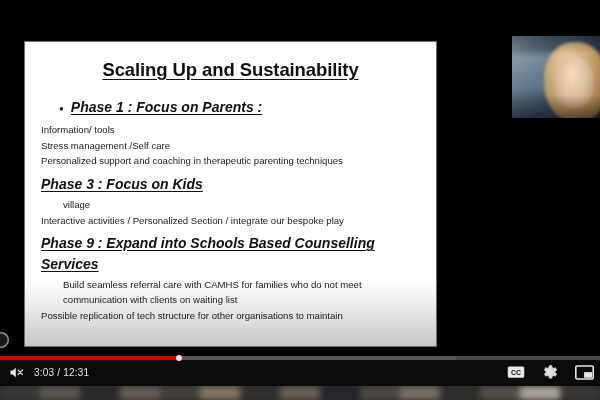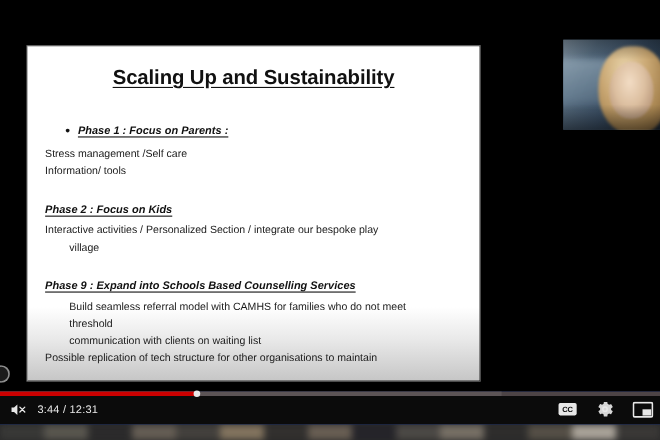--- a/index.html
+++ b/index.html
@@ -9,21 +9,21 @@
     height: 400px;
     overflow: hidden;
     background: #000;
     font-family: "Liberation Sans", sans-serif;
   }
 
   #page {
     position: relative;
     width: 600px;
     height: 400px;
-    background: #1d4ed8;
+    background: #14b8a6;
     overflow: hidden;
   }
 
   
   #video-stage {
     position: absolute;
     left: 0; top: 0;
     width: 600px;
     height: 356px;
     background: #000;
@@ -52,28 +52,28 @@
     text-decoration: underline;
     text-underline-offset: 3px;
     letter-spacing: -0.1px;
     margin: 7px 0 11px 0;
     white-space: nowrap;
   }
 
   .body-block { padding-left: 4px; }
 
   .phase-head {
-    font-size: 10px;
+    font-size: 14px;
     font-weight: bold;
     font-style: italic;
     color: #111;
     text-decoration: underline;
     text-underline-offset: 2px;
     line-height: 1.45;
-    margin: 21px 0 3px 0;
+    margin: 5px 0 3px 0;
     display: inline-block;
   }
   .phase-head.upright { font-style: normal; }
 
   .bullet-row {
     display: flex;
     align-items: baseline;
     gap: 7px;
     padding-left: 18px;
     margin: 2px 0 2px 0;
@@ -256,34 +256,34 @@
     <div id="slide">
 
       <div class="slide-title">Scaling  Up and Sustainability</div>
 
       <div class="body-block">
 
         <div class="bullet-row">
           <span class="bullet-dot">●</span>
           <span class="phase-head">Phase 1  : Focus on Parents :</span>
         </div>
+        <div class="body-line indent-1">Information/ tools</div>
         <div class="body-line indent-1"> Stress management  /Self care</div>
-        <div class="body-line indent-1">Information/ tools</div>
+        <div class="body-line indent-1">Personalized support and coaching in therapeutic parenting techniques</div>
 
         <div>
-          <span class="phase-head">Phase 2 :  Focus on Kids</span>
+          <span class="phase-head">Phase 3 :  Focus on Kids</span>
         </div>
+        <div class="body-line wrap-sub">village</div>
         <div class="body-line indent-1">Interactive activities / Personalized Section / integrate our bespoke  play</div>
-        <div class="body-line wrap-sub">village</div>
 
         <div>
           <span class="phase-head">Phase 9 : Expand into Schools Based Counselling Services</span>
         </div>
-        <div class="body-line wrap-sub">Build seamless referral model with CAMHS for families who do not meet</div>
-        <div class="body-line wrap-sub">threshold</div>
+        <div class="body-line wrap-sub">Build seamless referral care with CAMHS for families who do not meet</div>
 
         <div class="body-line wrap-sub">communication with clients on waiting list</div>
         <div class="body-line indent-1">Possible replication of tech structure for other organisations  to maintain</div>
 
       </div>
     </div>
 
     <div id="webcam">
       <div class="cam-bg"></div>
       <div class="cam-wall"></div>
@@ -304,21 +304,21 @@
       <div id="progress-knob" style="left: 29.9%;"></div>
     </div>
 
     <div id="controls-left">
       <div class="ctrl-btn">
         <svg width="17" height="17" viewBox="0 0 24 24" aria-hidden="true">
           <path d="M3.5 9.2h3.2L11 5.4v13.2l-4.3-3.8H3.5z" fill="#e8e8e8"></path>
           <path d="M14.2 8.6l6.3 6.3M20.5 8.6l-6.3 6.3" stroke="#e8e8e8" stroke-width="1.7" stroke-linecap="round" fill="none"></path>
         </svg>
       </div>
-      <span id="time-display">3:44 / 12:31</span>
+      <span id="time-display">3:03 / 12:31</span>
     </div>
 
     <div id="controls-right">
       <div class="ctrl-btn">
         <svg width="18" height="14" viewBox="0 0 24 18" aria-hidden="true">
           <rect x="1" y="1.5" width="22" height="15" rx="2.2" fill="#e8e8e8"></rect>
           <text x="12" y="12.6" font-family="Liberation Sans, sans-serif" font-size="9.2" font-weight="bold" fill="#0b0b0b" text-anchor="middle">CC</text>
         </svg>
       </div>
 

